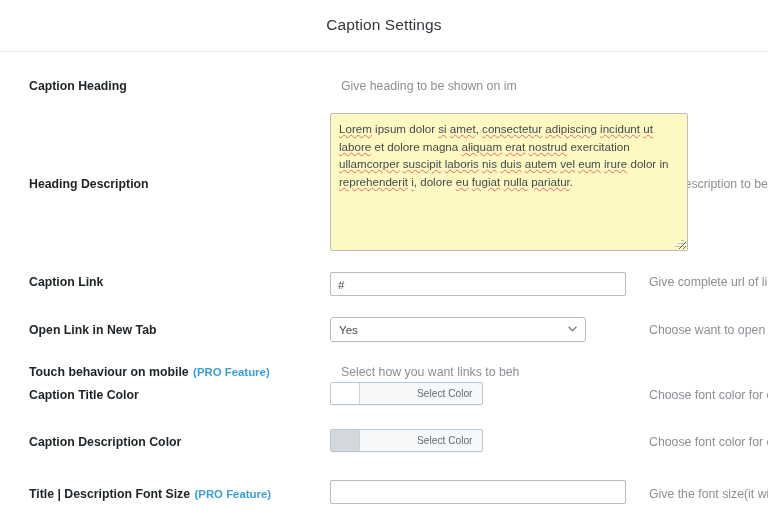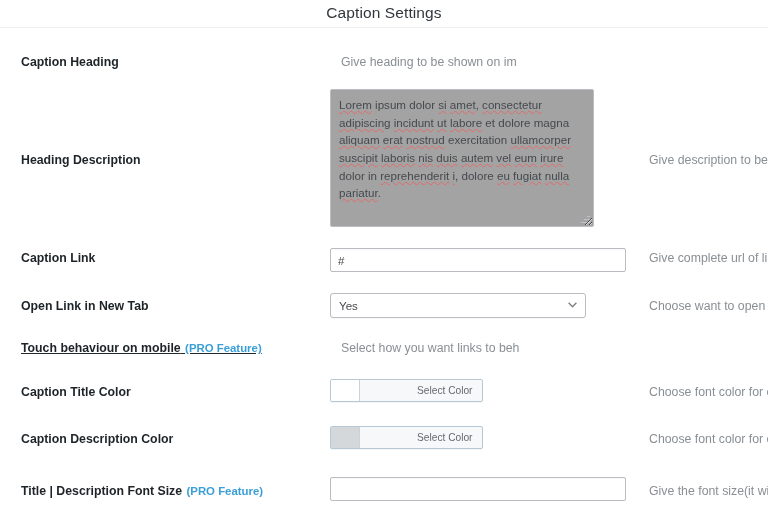--- a/index.html
+++ b/index.html
@@ -19,21 +19,21 @@
   .page {
     position: relative;
     width: 768px;
     height: 514px;
     background: #fff;
     overflow: hidden;
   }
 
   
   .panel-header {
-    height: 28px;
+    height: 52px;
     box-sizing: border-box;
     display: flex;
     align-items: center;
     justify-content: center;
     border-bottom: 1px solid #eceef0;
     padding-bottom: 2px;
   }
   .panel-title {
     font-size: 15.5px;
     font-weight: 400;
@@ -47,21 +47,21 @@
   }
   .row {
     display: flex;
     align-items: flex-start;
     width: 100%;
   }
   .cell-label {
     width: 330px;
     min-width: 330px;
     box-sizing: border-box;
-    padding-left: 21px;
+    padding-left: 29px;
     padding-right: 10px;
   }
   .cell-field {
     width: 308px;
     min-width: 308px;
     box-sizing: border-box;
   }
   .cell-help {
     flex: 1 1 auto;
     box-sizing: border-box;
@@ -98,25 +98,25 @@
     background: #fff;
     font-family: "Liberation Sans", sans-serif;
     font-size: 11.6px;
     color: #46494d;
     padding: 0 7px;
     outline: none;
     box-shadow: 0 1px 1px rgba(0,0,0,0.03) inset;
   }
   .ta {
     box-sizing: border-box;
-    width: 264px;
+    width: 358px;
     height: 138px;
     border: 1px solid #b9bcc0;
     border-radius: 2px;
-    background: #a3a3a3;
+    background: #fef9c3;
     font-family: "Liberation Sans", sans-serif;
     font-size: 11.6px;
     line-height: 1.52;
     color: #46494d;
     padding: 6px 8px;
     outline: none;
     resize: both;
     overflow: hidden;
     display: block;
     white-space: pre-wrap;
@@ -263,30 +263,30 @@
               </svg>
           </span>
         </div>
       </div>
       <div class="cell-help" style="padding-top:3px;">
         <span class="help">Choose want to open link in new</span>
       </div>
     </div>
 
     <div class="row" style="margin-top:20px;">
-      <div class="cell-label" style="padding-top:3px;text-decoration:underline;">
+      <div class="cell-label" style="padding-top:3px;">
         <span class="lbl">Touch behaviour on mobile</span>
         <span class="pro">(PRO Feature)</span>
       </div>
       <div class="cell-help" style="padding-top:3px;">
         <span class="help">Select how you want links to beh</span>
       </div>
     </div>
 
-    <div class="row" style="margin-top:21px;">
+    <div class="row" style="">
       <div class="cell-label" style="padding-top:3px;">
         <span class="lbl">Caption Title Color</span>
       </div>
       <div class="cell-field">
         <div class="color-btn">
           <span class="color-swatch" style="background:#ffffff;"></span>
           <span class="color-text">Select Color</span>
         </div>
       </div>
       <div class="cell-help" style="padding-top:3px;">

